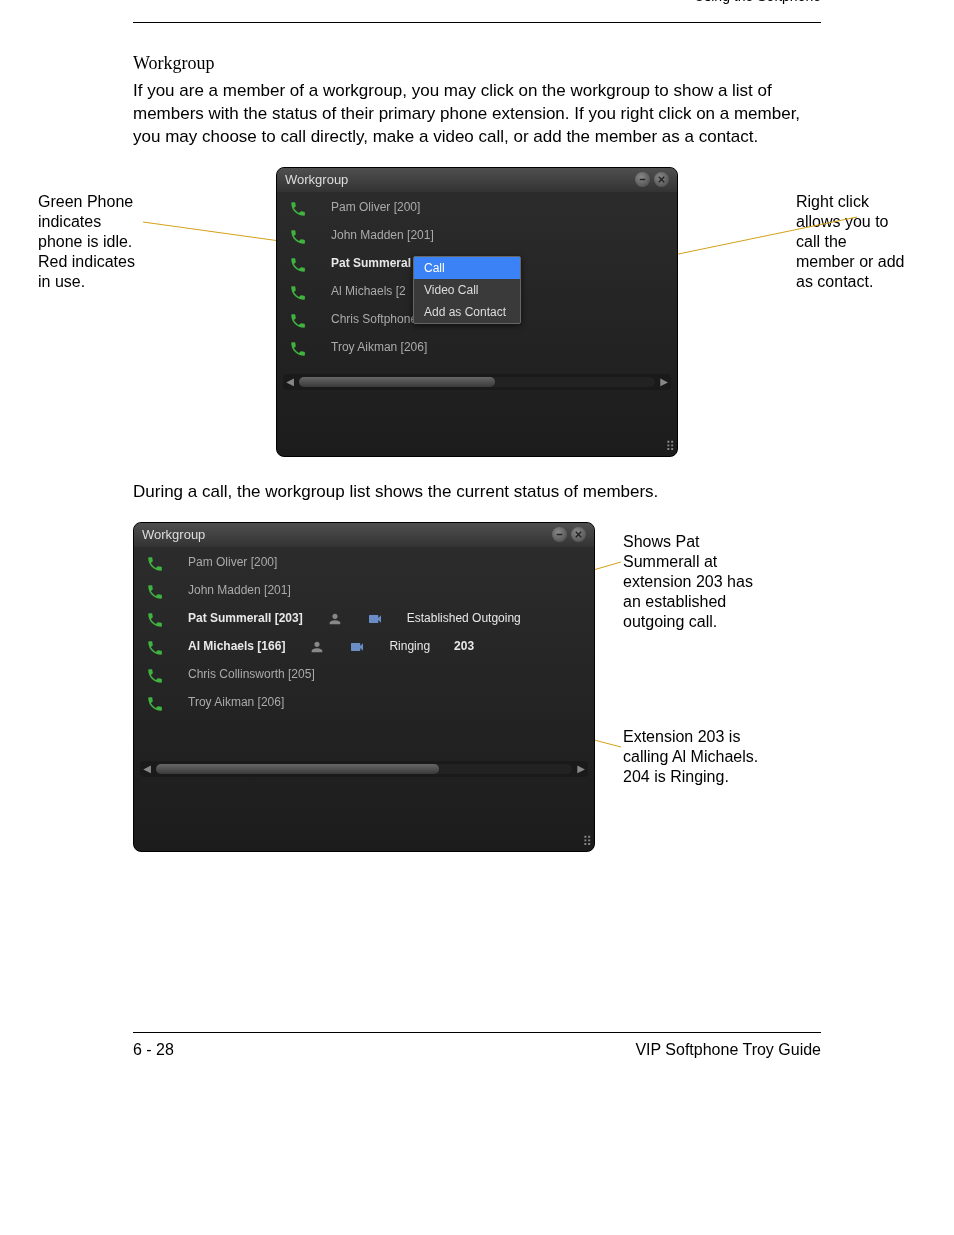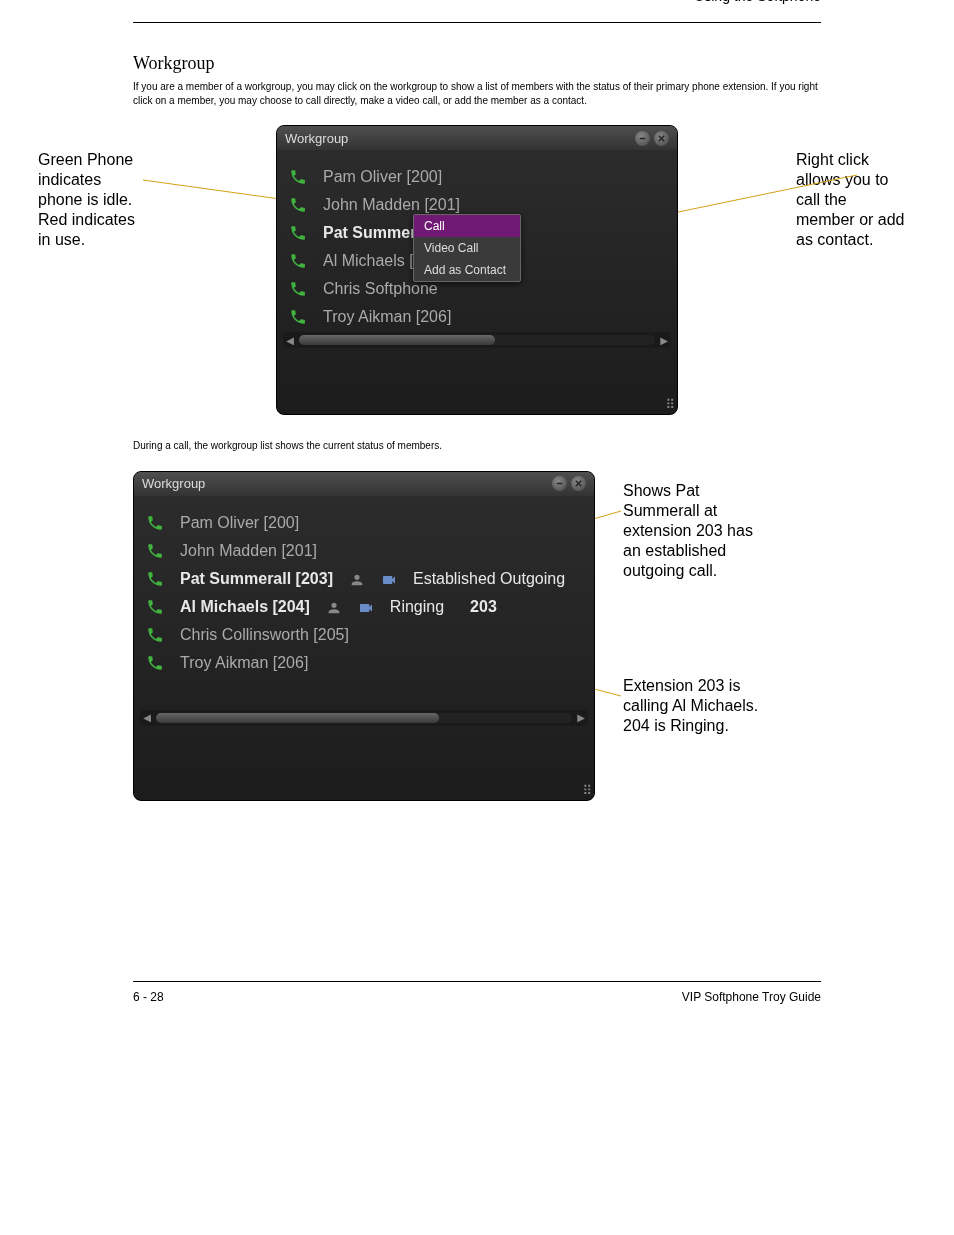--- a/index.html
+++ b/index.html
@@ -1,49 +1,49 @@
 <!DOCTYPE html>
 <html><head>
 <meta charset="utf-8">
 <style>
   html,body{margin:0;padding:0;background:#fff;font-family:Arial,Helvetica,sans-serif;color:#000}
   .page{width:908px;min-height:1235px;margin:0 auto;position:relative;box-sizing:border-box;padding:20px 110px 20px 110px}
   .hr{border:0;border-top:1px solid #000;margin:18px 0 0 0}
   .hdr-right{text-align:right;font-size:14px;color:#000;margin-top:-32px;margin-bottom:6px}
   .sect-title{font-family:Georgia,serif;font-size:18px;margin-top:30px;margin-bottom:6px}
-  .body-text{font-size:10px;line-height:1.35}
+  .body-text{font-size:17px;line-height:1.35}
   .figure-wrap{position:relative;width:100%;display:flex;justify-content:center;margin:18px 0}
   .callout{position:absolute;font-size:16px;line-height:1.25;color:#000}
   
   .panel{background:linear-gradient(#2d2d2d,#1c1c1c);border:1px solid #000;border-radius:8px;box-shadow:0 1px 0 #555 inset;color:#aaa;overflow:hidden}
   .title-bar{display:flex;align-items:center;height:24px;background:linear-gradient(#4f4f4f,#333);padding:0 8px;color:#ddd;font-size:13px}
   .title-bar .spacer{flex:1}
   .win-btn{width:15px;height:15px;border-radius:50%;background:radial-gradient(circle at 40% 35%,#888,#444);margin-left:4px;display:flex;align-items:center;justify-content:center}
   .win-btn svg{display:block}
   .list{padding:8px 6px 2px 6px}
-  .row{display:flex;align-items:flex-end;height:28px;font-size:16px;position:relative;gap:16px;padding:0 6px;border-radius:3px}
+  .row{display:flex;align-items:flex-start;height:28px;font-size:12px;position:relative;gap:24px;padding:0 6px;border-radius:3px}
   .row .name{white-space:nowrap}
   .row.active .name{color:#e8e8e8;font-weight:bold}
   .row .status{color:#e8e8e8;font-weight:normal;white-space:nowrap}
-  .row .ext{color:#e8e8e8;font-weight:bold;margin-left:10px}
+  .row .ext{color:#e8e8e8;font-weight:bold;}
   .phone-icon{width:18px;height:18px;flex:0 0 18px}
   .small-icon{width:16px;height:16px;flex:0 0 16px}
   .ctx-menu{position:absolute;background:#3a3a3a;border:1px solid #666;border-radius:2px;box-shadow:0 2px 6px rgba(0,0,0,.6);color:#ddd;font-size:12px;z-index:5}
   .ctx-item{padding:4px 14px 4px 10px;white-space:nowrap}
-  .ctx-item.sel{background:#701a75;color:#fff}
+  .ctx-item.sel{background:#3b82f6;color:#fff}
   .scrollbar{display:flex;align-items:center;height:16px;margin:4px 6px 8px 6px;background:#1a1a1a;border-radius:4px}
   .sb-btn{width:14px;height:14px;display:flex;align-items:center;justify-content:center;color:#888;font-size:10px}
   .sb-track{flex:1;height:10px;background:#222;border-radius:5px;position:relative;margin:0 2px}
   .sb-thumb{position:absolute;top:0;height:10px;border-radius:5px;background:linear-gradient(#666,#3a3a3a)}
   .grip{position:absolute;right:4px;bottom:2px;color:#888;font-size:13px;letter-spacing:-2px}
   
   .leader-svg{position:absolute;top:0;left:0;pointer-events:none}
   
   .foot-hr{border:0;border-top:1px solid #000;margin-top:180px}
-  .foot{display:flex;justify-content:space-between;font-size:12px;margin-top:4px}
+  .foot{display:flex;justify-content:space-between;font-size:16px;margin-top:4px}
 </style>
 </head>
 <body>
 <div class="page">
 
 <div class="hdr-right">Using the Softphone</div>
 <hr class="hr">
 
 <div class="sect-title">Workgroup</div>
 <div class="body-text">If you are a member of a workgroup, you may click on the workgroup to show a list of members with the status of their primary phone extension. If you right click on a member, you may choose to call directly, make a video call, or add the member as a contact.</div>
@@ -178,21 +178,21 @@
               </svg></span>
             <span class="small-icon"><svg viewBox="0 0 24 24" width="16" height="16">
                 <path fill="#6a8cc7" d="M17 10.5V7c0-.6-.5-1-1-1H4c-.6 0-1 .5-1 1v10c0 .6.5 1 1 1h12c.6 0 1-.5 1-1v-3.5l4 4v-11l-4 4z"></path>
               </svg></span>
             <span class="status">Established Outgoing</span>
           </div>
           <div class="row active">
             <span class="phone-icon"><svg viewBox="0 0 24 24" width="18" height="18">
                 <path fill="#3fb23f" d="M6.6 10.8c1.4 2.8 3.8 5.2 6.6 6.6l2.2-2.2c.3-.3.7-.4 1.1-.3 1.2.4 2.4.6 3.7.6.6 0 1 .5 1 1V20c0 .6-.5 1-1 1C10.6 21 3 13.4 3 4c0-.6.5-1 1-1h3.5c.6 0 1 .5 1 1 0 1.3.2 2.5.6 3.7.1.4 0 .8-.3 1.1l-2.2 2z"></path>
               </svg></span>
-            <span class="name">Al Michaels [204]</span>
+            <span class="name">Al Michaels [166]</span>
             <span class="small-icon"><svg viewBox="0 0 24 24" width="16" height="16">
                 <path fill="#888" d="M12 12c2.2 0 4-1.8 4-4s-1.8-4-4-4-4 1.8-4 4 1.8 4 4 4zm0 2c-2.7 0-8 1.3-8 4v2h16v-2c0-2.7-5.3-4-8-4z"></path>
               </svg></span>
             <span class="small-icon"><svg viewBox="0 0 24 24" width="16" height="16">
                 <path fill="#6a8cc7" d="M17 10.5V7c0-.6-.5-1-1-1H4c-.6 0-1 .5-1 1v10c0 .6.5 1 1 1h12c.6 0 1-.5 1-1v-3.5l4 4v-11l-4 4z"></path>
               </svg></span>
             <span class="status">Ringing</span>
             <span class="ext">203</span>
           </div>
           <div class="row">

